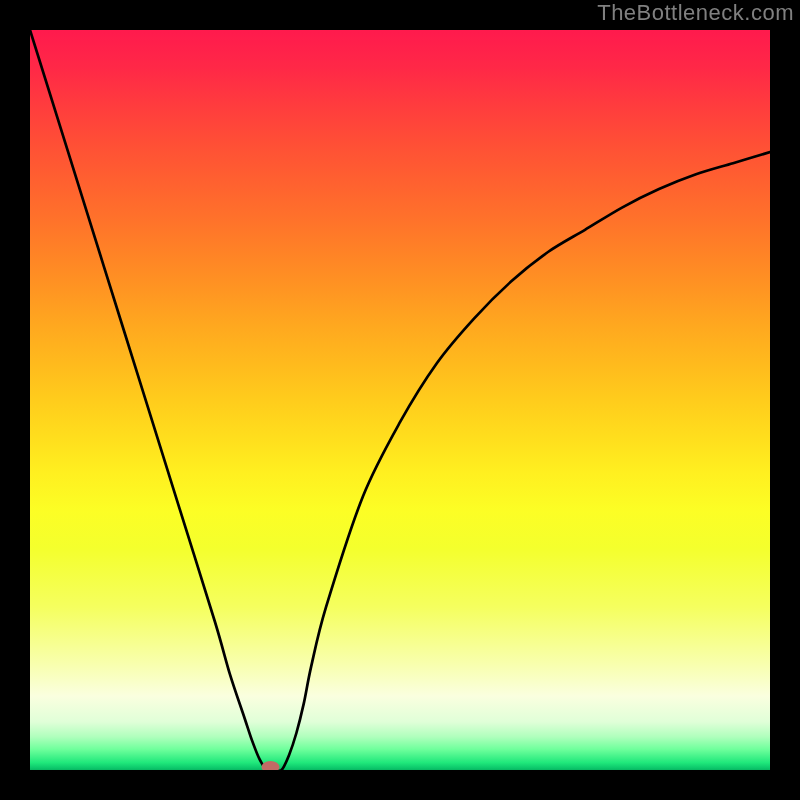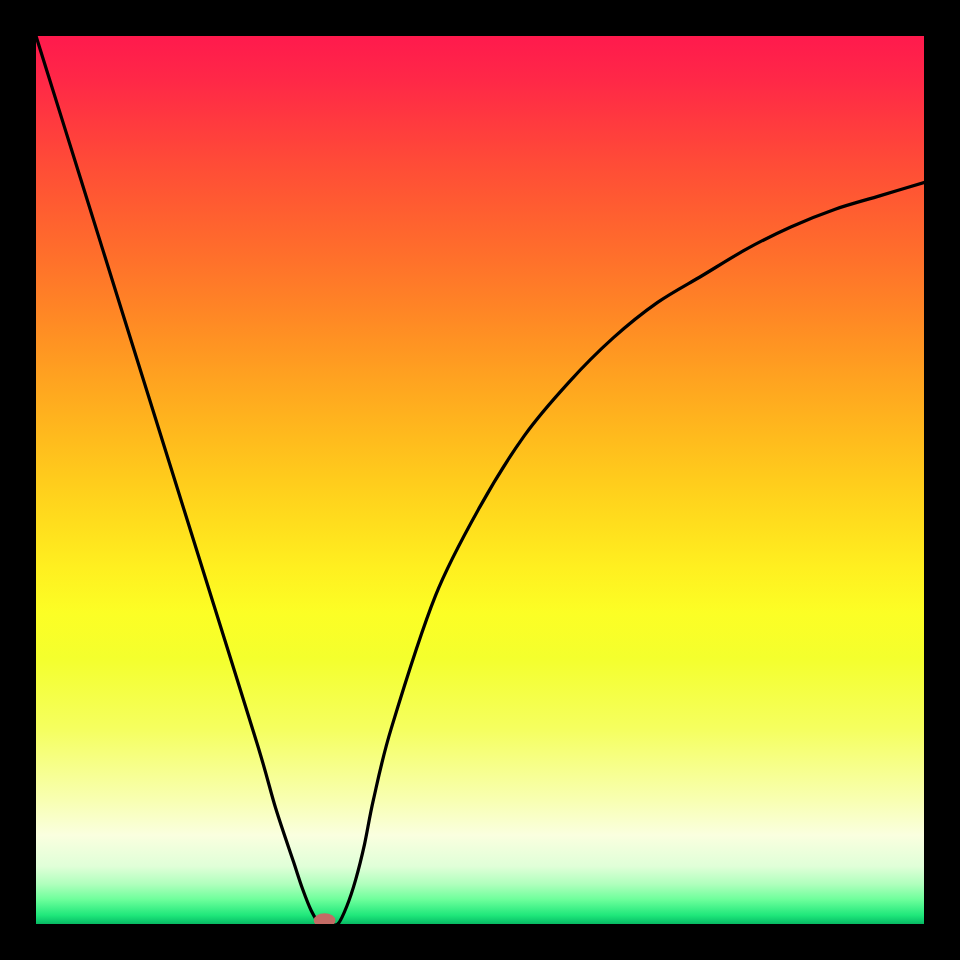--- a/index.html
+++ b/index.html
@@ -34,20 +34,21 @@
     left: 30px;
     width: 740px;
     height: 740px;
     display: block;
   }
 </style>
 </head>
 <body>
 
 <div class="frame">
+  <div class="watermark">TheBottleneck.com</div>
 
   <svg class="plot" viewBox="0 0 740 740" preserveAspectRatio="none">
     <defs>
       <linearGradient id="bg-grad" x1="0" y1="0" x2="0" y2="1">
           <stop offset="0.00%" stop-color="#ff1a4d"></stop>
           <stop offset="5.00%" stop-color="#ff2847"></stop>
           <stop offset="10.00%" stop-color="#ff3b3e"></stop>
           <stop offset="15.00%" stop-color="#ff4e36"></stop>
           <stop offset="20.00%" stop-color="#ff5f30"></stop>
           <stop offset="25.00%" stop-color="#ff702b"></stop>

